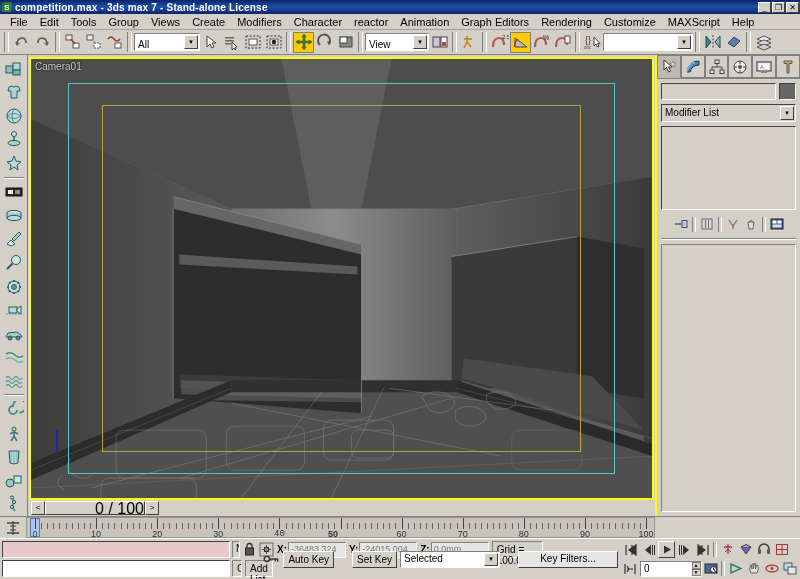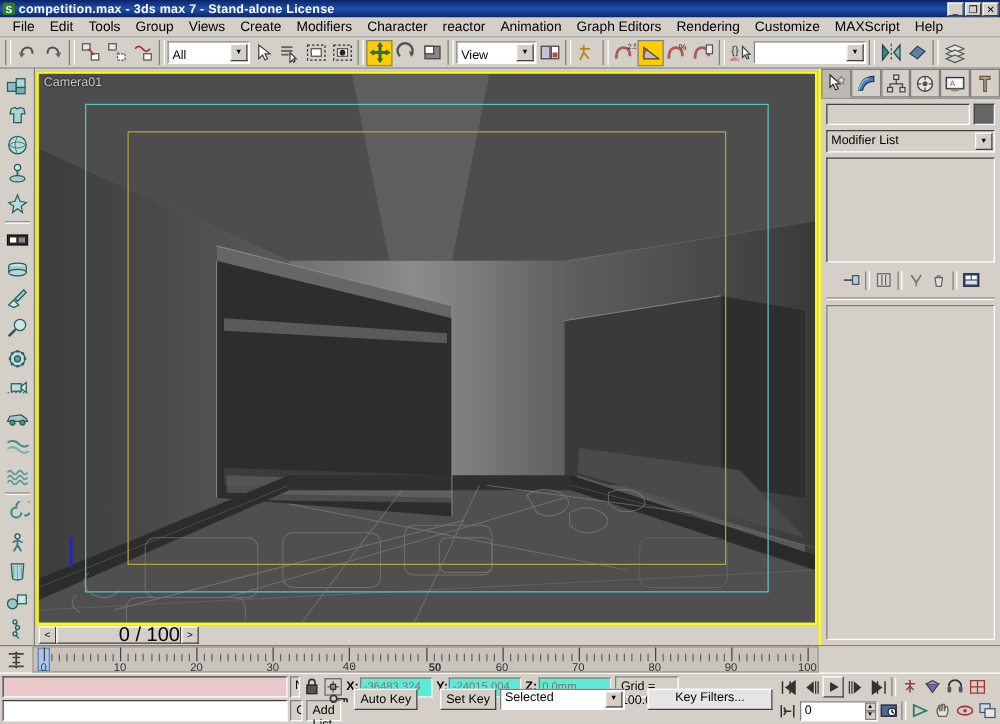--- a/index.html
+++ b/index.html
@@ -191,21 +191,21 @@
   }
   .st-prompt {
     flex:1; height:17px; font-size:10px; padding:2px 4px; white-space:nowrap; overflow:hidden;
     border-top:1px solid #808080; border-left:1px solid #808080;
     border-right:1px solid #fff; border-bottom:1px solid #fff; background:#d4d0c8;
   }
   .st-icobtn { width:17px; height:17px; display:flex; align-items:center; justify-content:center; cursor:pointer;}
   .coord { display:flex; align-items:center; gap:1px; }
   .coord-lbl { font-size:10px; font-weight:bold; }
   .coord-fld {
-    width:58px; height:16px; background:#5eead4; font-size:9px; color:#777;
+    width:58px; height:16px; background:#e5e5e5; font-size:9px; color:#777;
     padding:1px 2px; overflow:hidden; white-space:nowrap;
     border-top:1px solid #808080; border-left:1px solid #808080;
     border-right:1px solid #fff; border-bottom:1px solid #fff; cursor:text;
   }
   .st-grid {
     width:86px; height:17px; font-size:10px; padding:2px 4px;
     border-top:1px solid #808080; border-left:1px solid #808080;
     border-right:1px solid #fff; border-bottom:1px solid #fff; background:#d4d0c8;
   }
   .st-timetag {
@@ -851,21 +851,21 @@
         <div class="tick minor" style="left: 258.51px;"></div>
         <div class="tick minor" style="left: 264.62px;"></div>
         <div class="tick minor" style="left: 270.73px;"></div>
         <div class="tick minor" style="left: 276.84px;"></div>
         <div class="tick minor" style="left: 282.95px;"></div>
         <div class="tick minor" style="left: 289.06px;"></div>
         <div class="tick minor" style="left: 295.17px;"></div>
         <div class="tick minor" style="left: 301.28px;"></div>
         <div class="tick minor" style="left: 307.39px;"></div>
         <div class="tick major" style="left: 313.5px;"></div>
-        <div class="ticklabel" style="left: 321px; font-weight: bold;">50</div>
+        <div class="ticklabel" style="left: 306px; font-weight: bold;">50</div>
         <div class="tick minor" style="left: 319.61px;"></div>
         <div class="tick minor" style="left: 325.72px;"></div>
         <div class="tick minor" style="left: 331.83px;"></div>
         <div class="tick minor" style="left: 337.94px;"></div>
         <div class="tick minor" style="left: 344.05px;"></div>
         <div class="tick minor" style="left: 350.16px;"></div>
         <div class="tick minor" style="left: 356.27px;"></div>
         <div class="tick minor" style="left: 362.38px;"></div>
         <div class="tick minor" style="left: 368.49px;"></div>
         <div class="tick major" style="left: 374.6px;"></div>

